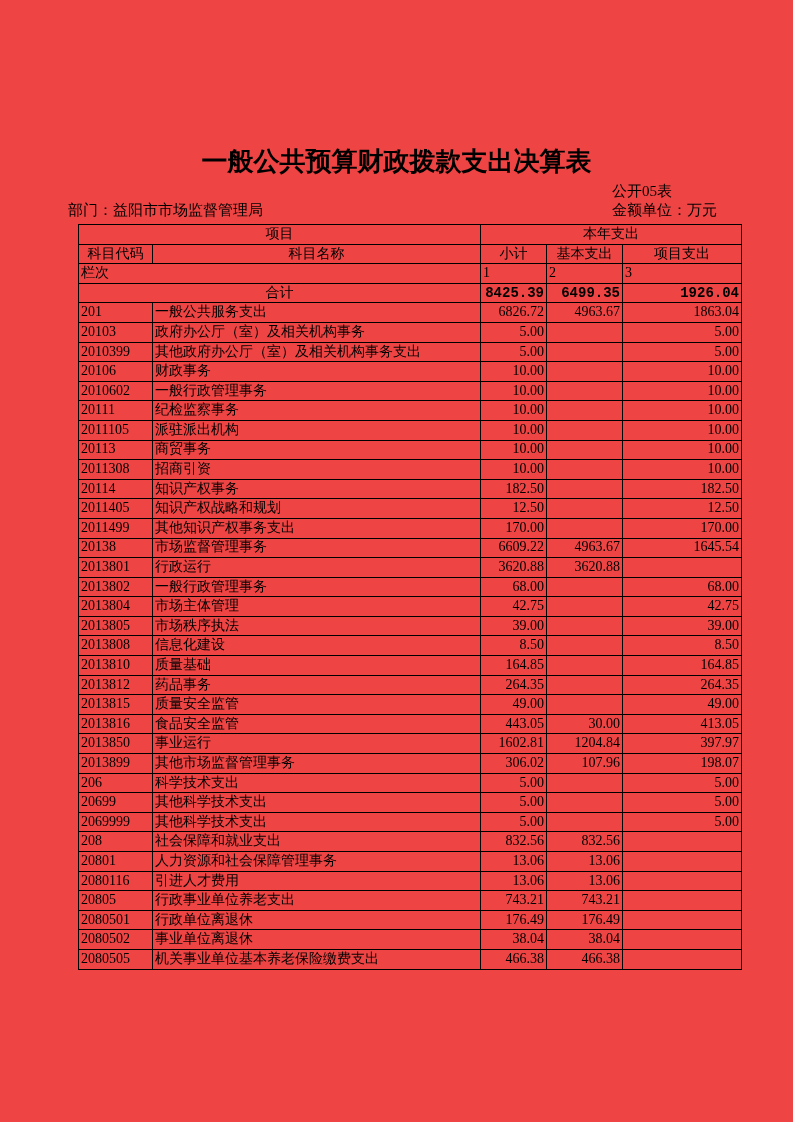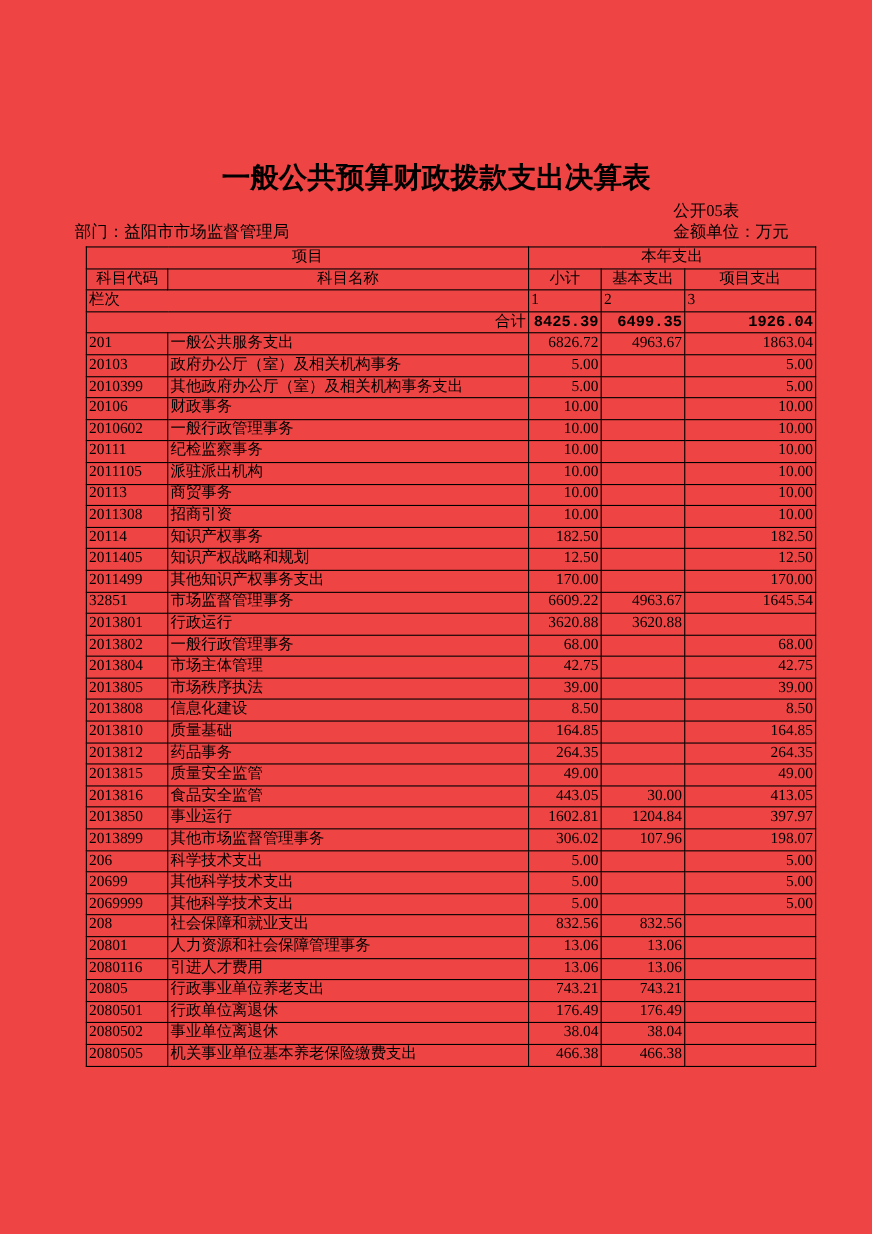--- a/index.html
+++ b/index.html
@@ -60,21 +60,21 @@
     height: 19.6px;
     line-height: 1.05;
     padding: 0 2px;
     vertical-align: middle;
     white-space: nowrap;
     overflow: hidden;
   }
   .hdr-row td { height: 21px; text-align: center; }
   .lane-row td { height: 19px; }
   .total-row td { height: 23px; }
-  .total-row .label { text-align: right; }
+  .total-row .label { text-align: center; }
   .code { text-align: left; padding-left: 3px; }
   .name { text-align: left; padding-left: 3px; }
   .num { text-align: right; padding-right: 3px; }
   .num-last { padding-right: 5px; }
   .bold { font-weight: bold; font-family: Liberation Mono, monospace; }
 </style>
 </head>
 <body>
 
 <div class="page">
@@ -199,21 +199,21 @@
       <td class="num num-last">12.50</td>
     </tr>
         <tr>
       <td class="code">2011499</td>
       <td class="name">其他知识产权事务支出</td>
       <td class="num">170.00</td>
       <td class="num"></td>
       <td class="num num-last">170.00</td>
     </tr>
         <tr>
-      <td class="code">32851</td>
+      <td class="code">20138</td>
       <td class="name">市场监督管理事务</td>
       <td class="num">6609.22</td>
       <td class="num">4963.67</td>
       <td class="num num-last">1645.54</td>
     </tr>
         <tr>
       <td class="code">2013801</td>
       <td class="name">行政运行</td>
       <td class="num">3620.88</td>
       <td class="num">3620.88</td>

